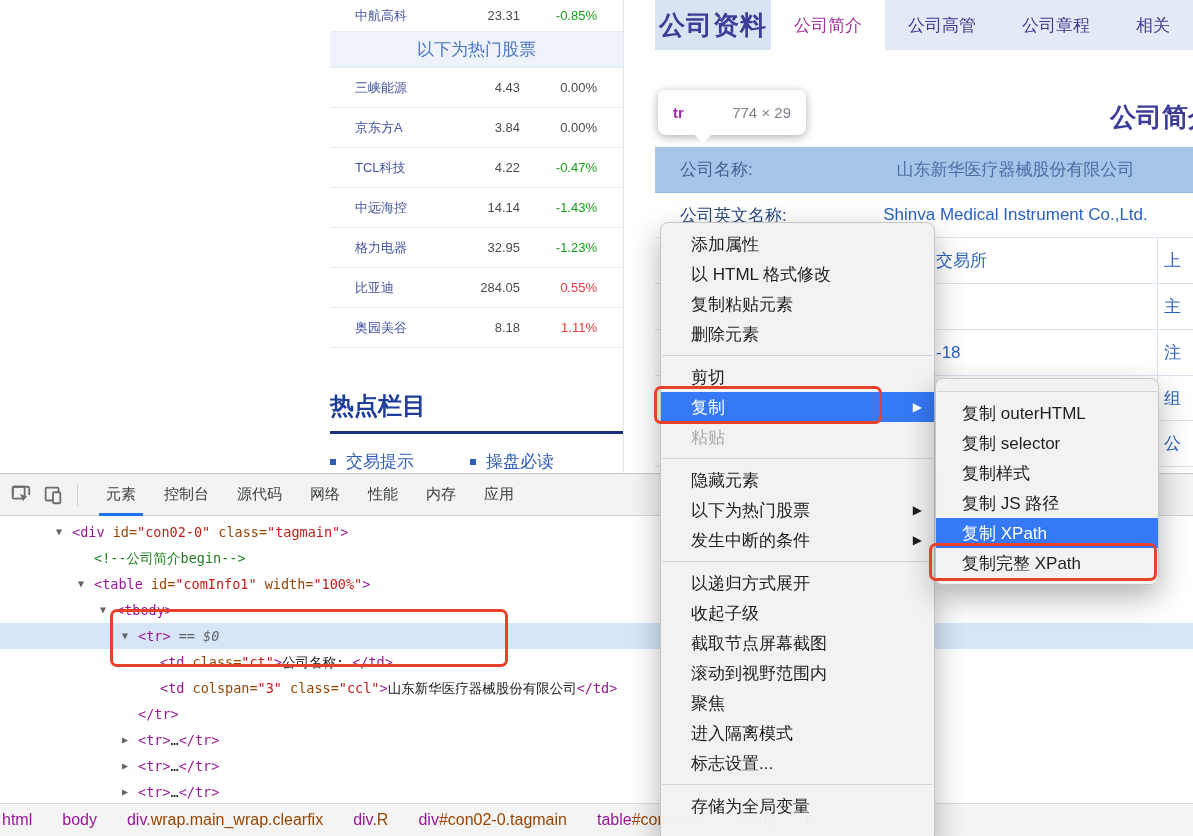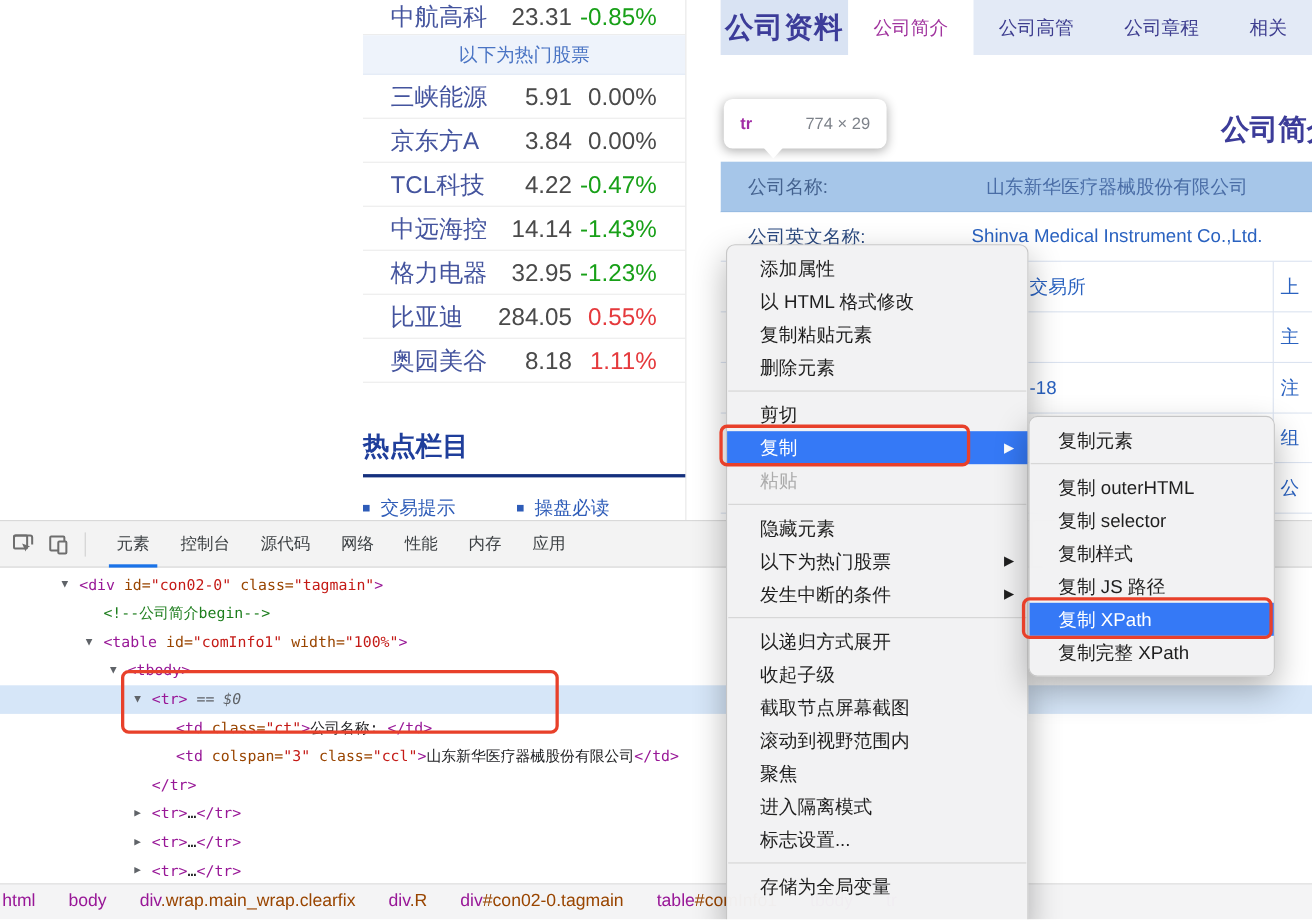--- a/index.html
+++ b/index.html
@@ -5,21 +5,21 @@
   * { margin:0; padding:0; box-sizing:border-box; }
   html,body { background:#fff; }
   #canvas {
     position:relative; width:1193px; height:836px; overflow:hidden;
     background:#fff; font-family:"Liberation Sans",sans-serif;
   }
 
   
   #stock { position:absolute; left:330px; top:0; width:293px; }
   .stock-vline { position:absolute; left:623px; top:0; width:1px; height:473px; background:#e7e7e7; }
-  .srow { height:40px; display:flex; align-items:center; border-bottom:1px solid #ececec; font-size:22px; }
+  .srow { height:40px; display:flex; align-items:center; border-bottom:1px solid #ececec; font-size:13px; }
   .srow.first { height:32px; }
   .srow .nm { width:120px; padding-left:25px; color:#44549e; }
   .srow .pr { width:70px; text-align:right; color:#4a4a4a; }
   .srow .ch { flex:1; text-align:right; padding-right:26px; }
   .ch.down { color:#18a018; } .ch.up { color:#e5393c; } .ch.flat { color:#4a4a4a; }
   .sdivider { height:36px; background:#eef3fb; color:#4a74c4; display:flex; align-items:center;
     justify-content:center; font-size:17px; border-bottom:1px solid #e2eaf6; }
 
   
   #hot { position:absolute; left:330px; top:390px; width:293px; }
@@ -100,21 +100,21 @@
 
   <div id="stock">
       <div class="srow first">
         <span class="nm">中航高科</span>
         <span class="pr">23.31</span>
         <span class="ch down">-0.85%</span>
       </div>
       <div class="sdivider">以下为热门股票</div>
       <div class="srow">
         <span class="nm">三峡能源</span>
-        <span class="pr">5.91</span>
+        <span class="pr">4.43</span>
         <span class="ch flat">0.00%</span>
       </div>
       <div class="srow">
         <span class="nm">京东方A</span>
         <span class="pr">3.84</span>
         <span class="ch flat">0.00%</span>
       </div>
       <div class="srow">
         <span class="nm">TCL科技</span>
         <span class="pr">4.22</span>
@@ -310,23 +310,20 @@
       <div class="mi">
         <span>标志设置...</span>
       </div>
       <div class="msep"></div>
       <div class="mi">
         <span>存储为全局变量</span>
       </div>
     </div>
 
   <div id="submenu" class="menu">
-      <div class="mi">
-        <span>复制元素</span>
-      </div>
       <div class="msep"></div>
       <div class="mi">
         <span>复制 outerHTML</span>
       </div>
       <div class="mi">
         <span>复制 selector</span>
       </div>
       <div class="mi">
         <span>复制样式</span>
       </div>

